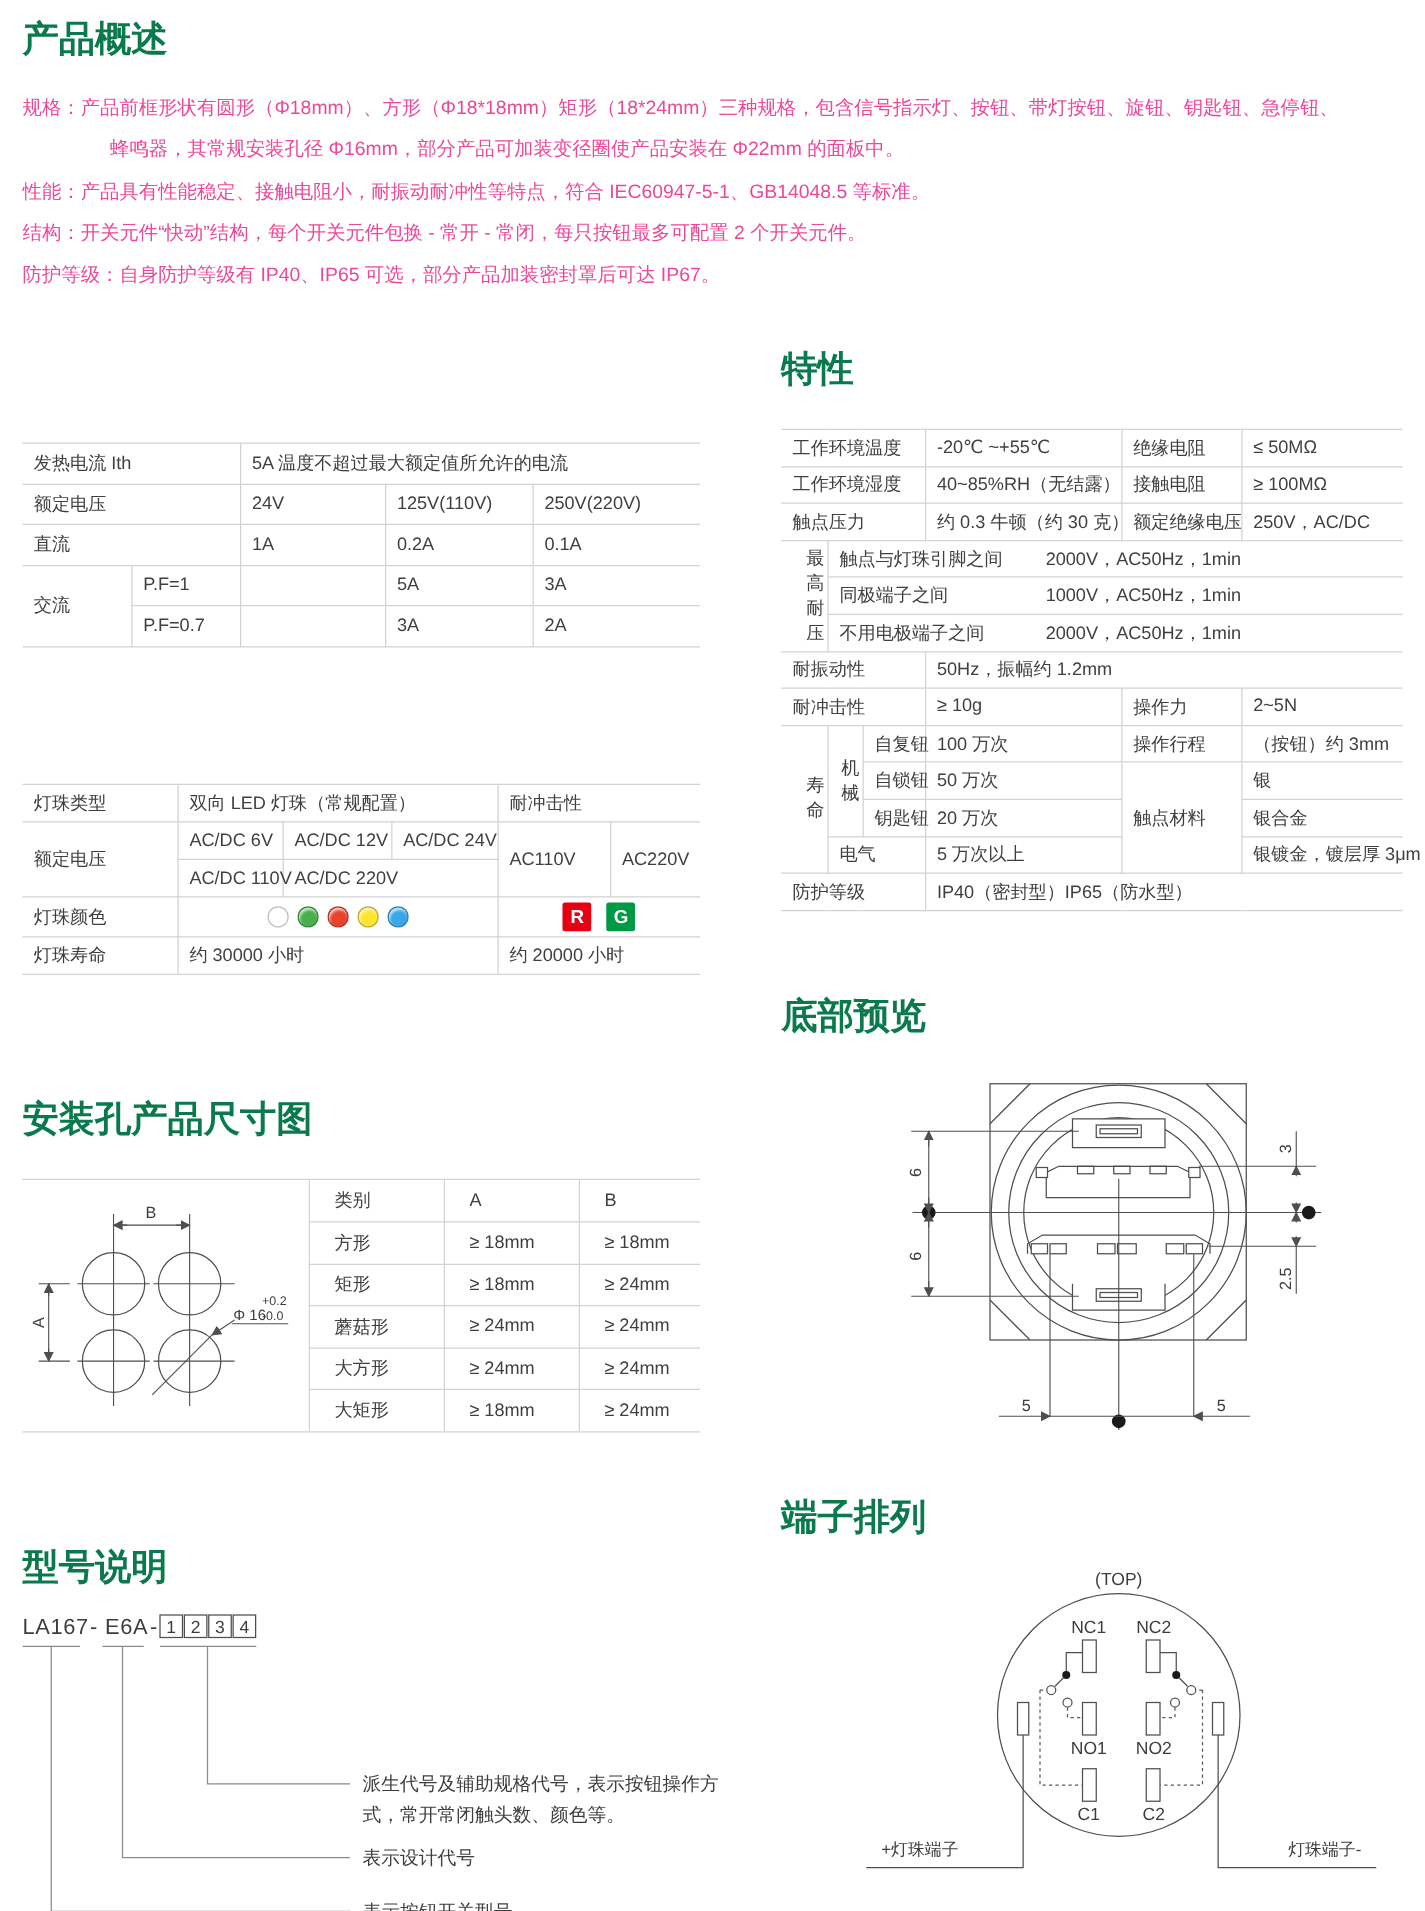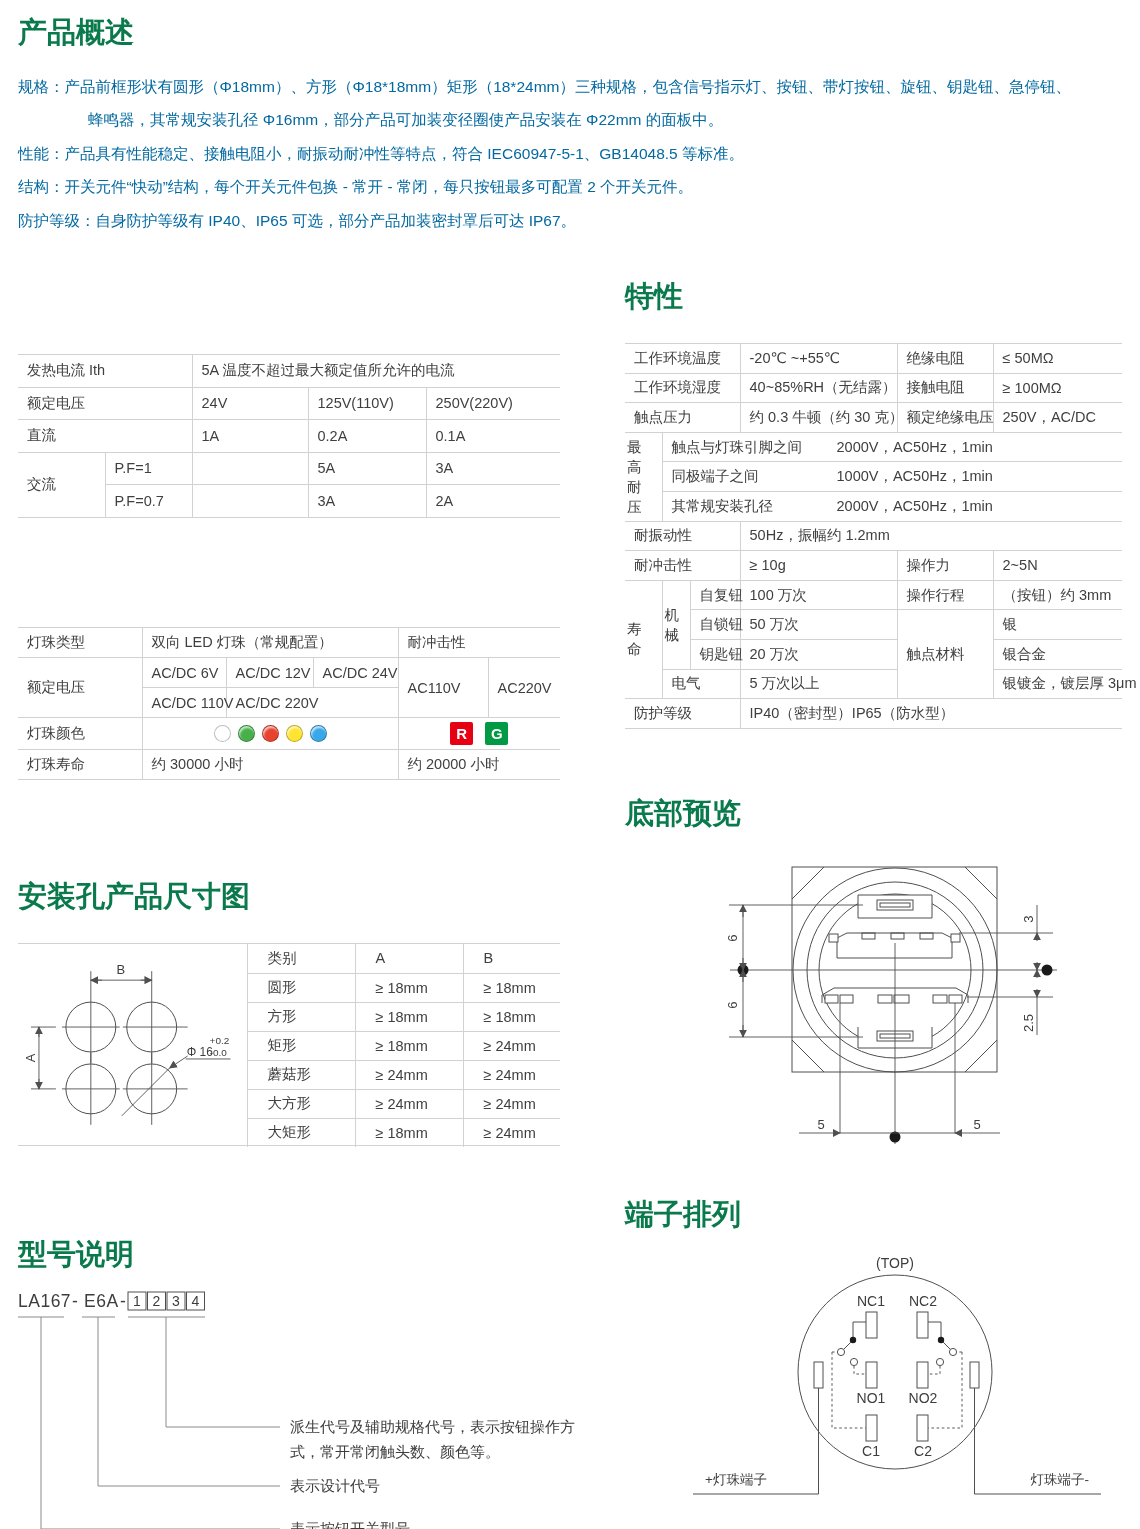--- a/index.html
+++ b/index.html
@@ -1,29 +1,29 @@
 <!DOCTYPE html>
 <html><head>
 <meta charset="utf-8">
 <style>
   *{margin:0;padding:0;box-sizing:border-box}
   html,body{width:1140px;height:1529px}
   body{position:relative;background:#ffffff;font-family:"Liberation Sans","DejaVu Sans",sans-serif;color:#3d3d3d;overflow:hidden}
   .sec{position:absolute}
   .sec h2{font-size:29px;font-weight:700;color:#0a7a4c;line-height:1.25}
-  .para{position:absolute;left:0;font-size:15.5px;line-height:33.4px;color:#0369a1;white-space:nowrap}
+  .para{position:absolute;left:0;font-size:15.5px;line-height:33.4px;color:#ec4899;white-space:nowrap}
   .para .indent{padding-left:70px}
   table.tbl{border-collapse:collapse;table-layout:fixed;position:absolute;left:0}
   table.tbl td{border:1px solid #d2d2d2;font-size:14.5px;color:#3f3f3f;padding:0 9px;vertical-align:middle;white-space:nowrap;overflow:visible}
   table.tbl tr>td:first-child{border-left:none}
   table.tbl tr>td:last-child{border-right:none}
   .rtable td{height:32.5px}
   .ftable td{height:29.6px;padding:0 8px}
   .ltable td{height:30px;padding:0 8px}
-  .vert{padding:0 2px !important;text-align:left;white-space:normal !important;line-height:20px}
+  .vert{padding:0 2px !important;text-align:right;white-space:normal !important;line-height:20px}
   .vert span{display:inline-block;width:16px;word-break:break-all}
   .kv .k{display:inline-block;width:165px}
   .dots{display:flex;align-items:center;justify-content:center;gap:7px}
   .dot{width:17px;height:17px;border-radius:50%;border:1px solid rgba(0,0,0,.25);box-shadow:inset 1px 2px 2px rgba(255,255,255,.7)}
   .badges{display:flex;align-items:center;justify-content:center;gap:12px}
   .badge{width:23px;height:23px;border-radius:2px;color:#fff;font-weight:700;font-size:15px;display:flex;align-items:center;justify-content:center}
   .mount-box{position:absolute;left:0;display:flex;border-top:1px solid #d2d2d2;border-bottom:1px solid #d2d2d2;background:#fff}
   table.mtable{border-collapse:collapse;table-layout:fixed}
   table.mtable td{border:1px solid #d2d2d2;font-size:14.5px;color:#3f3f3f;padding:0 0 0 20px;height:29px;white-space:nowrap}
   table.mtable td:last-child{border-right:none}
@@ -123,21 +123,21 @@
       <td>250V，AC/DC</td>
     </tr>
     <tr>
       <td rowspan="3" class="vert"><span>最高耐压</span></td>
       <td colspan="5" class="kv"><span class="k">触点与灯珠引脚之间</span><span>2000V，AC50Hz，1min</span></td>
     </tr>
     <tr>
       <td colspan="5" class="kv"><span class="k">同极端子之间</span><span>1000V，AC50Hz，1min</span></td>
     </tr>
     <tr>
-      <td colspan="5" class="kv"><span class="k">其常规安装孔径</span><span>2000V，AC50Hz，1min</span></td>
+      <td colspan="5" class="kv"><span class="k">不用电极端子之间</span><span>2000V，AC50Hz，1min</span></td>
     </tr>
     <tr>
       <td colspan="3">耐振动性</td>
       <td colspan="3">50Hz，振幅约 1.2mm</td>
     </tr>
     <tr>
       <td colspan="3">耐冲击性</td>
       <td>≥ 10g</td>
       <td>操作力</td>
       <td>2~5N</td>
@@ -349,25 +349,20 @@
           <col style="width:108px">
           <col style="width:97px">
         </colgroup>
       <tbody>
           <tr>
         <td>类别</td>
         <td>A</td>
         <td>B</td>
       </tr>
       <tr>
-        <td>圆形</td>
-        <td>≥ 18mm</td>
-        <td>≥ 18mm</td>
-      </tr>
-      <tr>
         <td>方形</td>
         <td>≥ 18mm</td>
         <td>≥ 18mm</td>
       </tr>
       <tr>
         <td>矩形</td>
         <td>≥ 18mm</td>
         <td>≥ 24mm</td>
       </tr>
       <tr>

